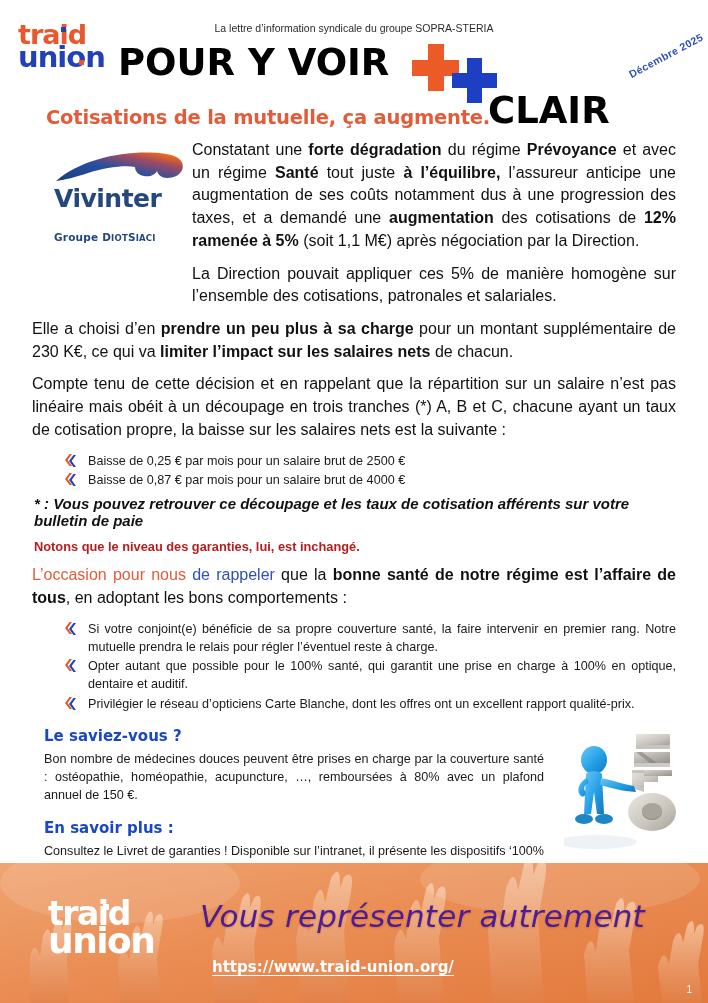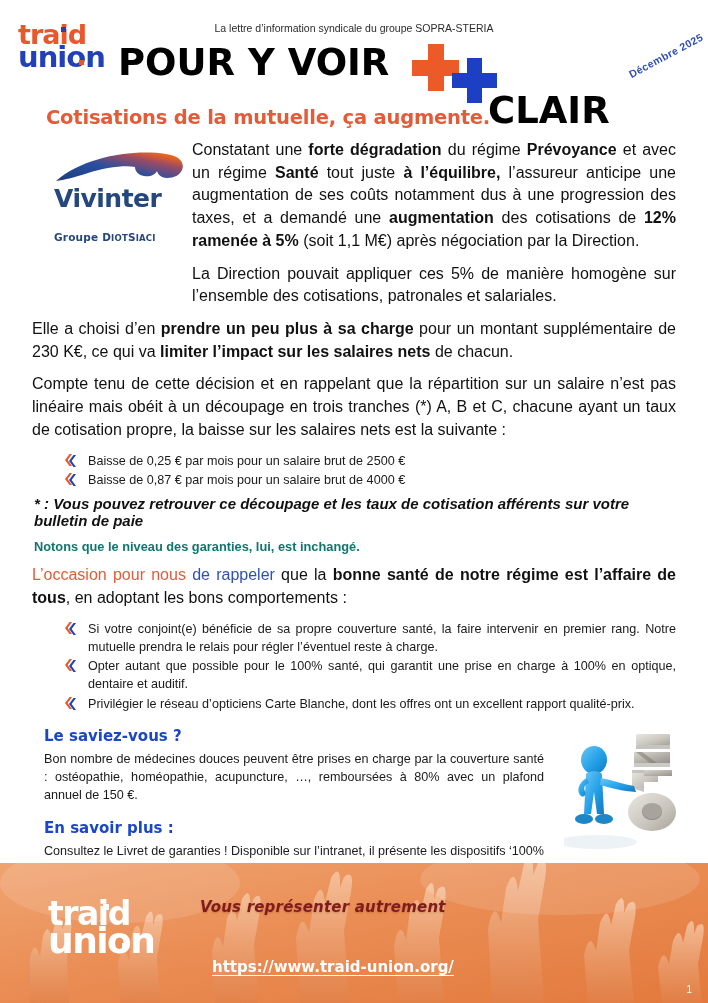--- a/index.html
+++ b/index.html
@@ -202,21 +202,21 @@
     font-style: italic;
     font-weight: 600;
     color: #111;
     margin: 5px 0 10px 2px;
   }
 
   .lead-bold {
     font-size: 12.8px;
     font-weight: 700;
     margin: 0 0 10px 2px;
-    color: #0f766e;
+    color: #b91c1c;
   }
 
   .hl-orange { color: #e35b38; }
   .hl-blue { color: #2f4fb8; }
 
   .blue-head {
     color: #1a47c4;
     font-weight: 700;
     font-family: "DejaVu Sans", sans-serif;
     font-size: 15px;
@@ -263,23 +263,23 @@
   .footer-logo .l2 { display: block; font-size: 36px; }
   .f-dot1 { position:absolute; width:6px; height:6px; background:#fff; left:55px; top:3px;}
   .f-dot2 { position:absolute; width:6px; height:6px; background:#fff; left:74px; top:42px;}
 
   .footer-slogan {
     position: absolute;
     left: 200px;
     top: 35px;
     font-family: "DejaVu Sans", sans-serif;
     font-style: italic;
-    font-weight: 700;
-    font-size: 15px;
-    color: #7f1d1d;
+    font-weight: 400;
+    font-size: 31px;
+    color: #4c1d95;
     letter-spacing: 0.2px;
     text-shadow: 0 1px 2px rgba(150,70,20,.35);
   }
   .footer-url {
     position: absolute;
     left: 212px;
     top: 95px;
     font-family: "DejaVu Sans", sans-serif;
     font-weight: 700;
     font-size: 15px;

